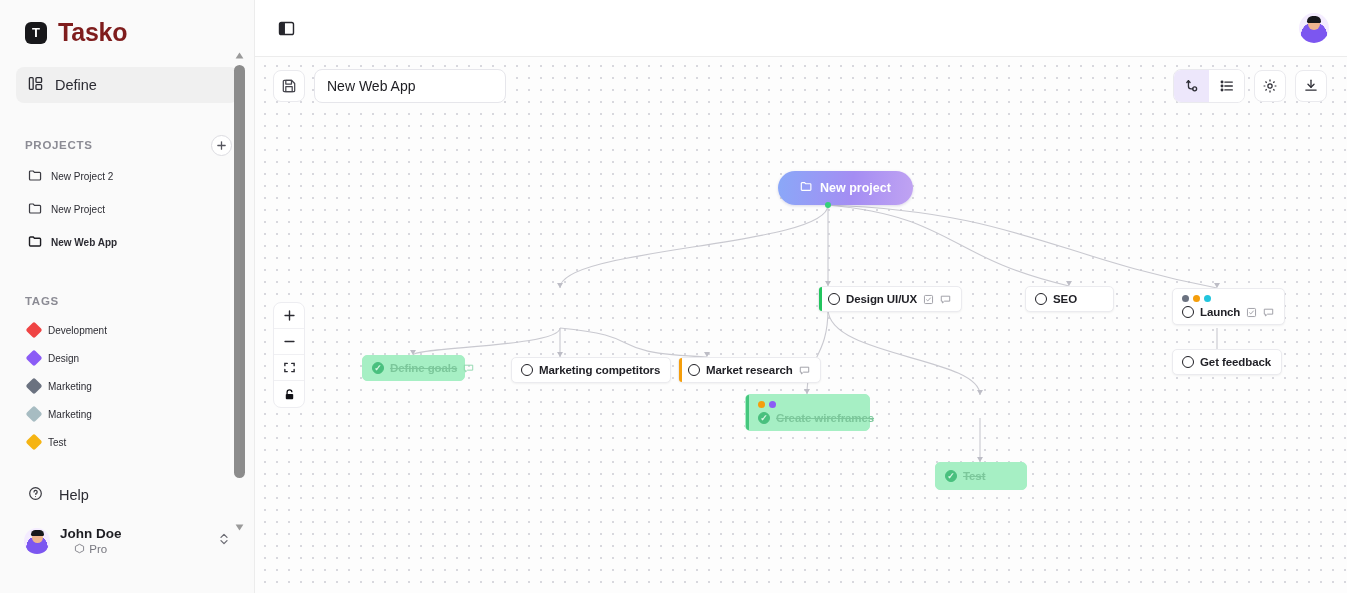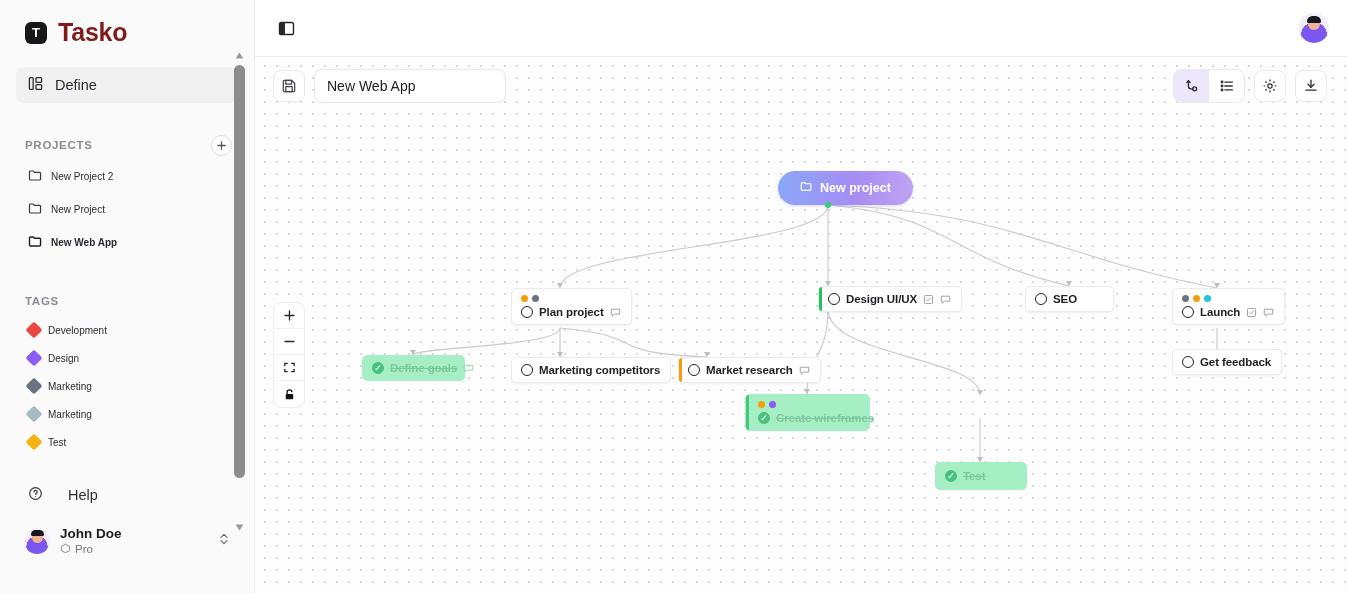--- a/index.html
+++ b/index.html
@@ -63,21 +63,21 @@
     padding: 8px 12px; margin: 0 16px;
     border-radius: 8px; font-size: 10px; color: #2c2c33;
     cursor: pointer;
   }
   .proj-item.current { font-weight: 700; }
   .tag-diamond {
     width: 12px; height: 12px; transform: rotate(45deg); border-radius: 2px;
     flex: 0 0 12px;
   }
   .help-row {
-    display: flex; align-items: center; gap: 25px;
+    display: flex; align-items: center; gap: 16px;
     padding: 8px 12px; margin: 22px 16px 0 16px;
     border-radius: 8px; font-size: 14.5px; color: #2c2c33; cursor: pointer;
   }
   .user-row {
     display: flex; align-items: center; gap: 10px;
     margin: 8px 16px 14px 16px; padding: 6px 8px;
     border-radius: 8px; cursor: pointer;
   }
   .avatar-sm {
     width: 26px; height: 26px; border-radius: 50%;
@@ -328,21 +328,21 @@
           <circle cx="8" cy="8" r="6.2"></circle>
           <path d="M6.4 6.3a1.7 1.7 0 1 1 2 1.7v1" stroke-linecap="round"></path>
           <circle cx="8" cy="11.2" r="0.55" fill="#3b3b42" stroke="none"></circle>
         </svg>
       </span>
       <span>Help</span>
     </div>
 
     <div class="user-row">
       <span class="avatar-sm"></span>
-      <span style="display:flex;flex-direction:column;">
+      <span style="display:flex;flex-direction:column;align-items:center;">
         <span class="user-name">John Doe</span>
         <span class="user-plan">
           <span>
             <svg width="11" height="11" viewBox="0 0 14 14" fill="none" stroke="#77777f" stroke-width="1.1">
               <path d="M7 1.6 12.2 4.3v5.4L7 12.4 1.8 9.7V4.3z"></path>
             </svg>
           </span>
           <span>Pro</span>
         </span>
       </span>
@@ -493,35 +493,20 @@
       <div class="root-node" style="left:523px; top:114px;">
         <span>
           <svg width="13" height="13" viewBox="0 0 16 16" fill="none" stroke="#ffffff" stroke-width="1.4">
             <path d="M1.6 4.2a1 1 0 0 1 1-1h3l1.3 1.4h5.5a1 1 0 0 1 1 1v6.2a1 1 0 0 1-1 1H2.6a1 1 0 0 1-1-1z"></path>
           </svg>
         </span>
         <span>New project</span>
       </div>
       <span class="handle-dot" style="left:570px; top:145px;"></span>
 
-      <div class="node" style="left:256px; top:231px;">
-        <div class="dots">
-          <span class="dot" style="background:#f59e0b"></span>
-          <span class="dot" style="background:#6b7280"></span>
-        </div>
-        <div class="node-row">
-          <span class="circ"></span>
-          <span class="node-label">Plan project</span>
-          <span class="mini">
-            <svg width="11" height="11" viewBox="0 0 12 12" fill="none" stroke="currentColor" stroke-width="1">
-                <path d="M1.4 2.4h9.2v5.4H5L2.6 9.8V7.8H1.4z"></path>
-              </svg>
-          </span>
-        </div>
-      </div>
 
       <div class="node" style="left:563px; top:229px;">
         <span class="lbar" style="background:#22c55e"></span>
         <div class="node-row">
           <span class="circ"></span>
           <span class="node-label">Design UI/UX</span>
           <span class="mini">
             <svg width="11" height="11" viewBox="0 0 12 12" fill="none" stroke="currentColor" stroke-width="1">
                 <rect x="1.6" y="1.6" width="8.8" height="8.8" rx="1"></rect>
                 <polyline points="3.6,6 5.2,7.6 8.4,4"></polyline>

